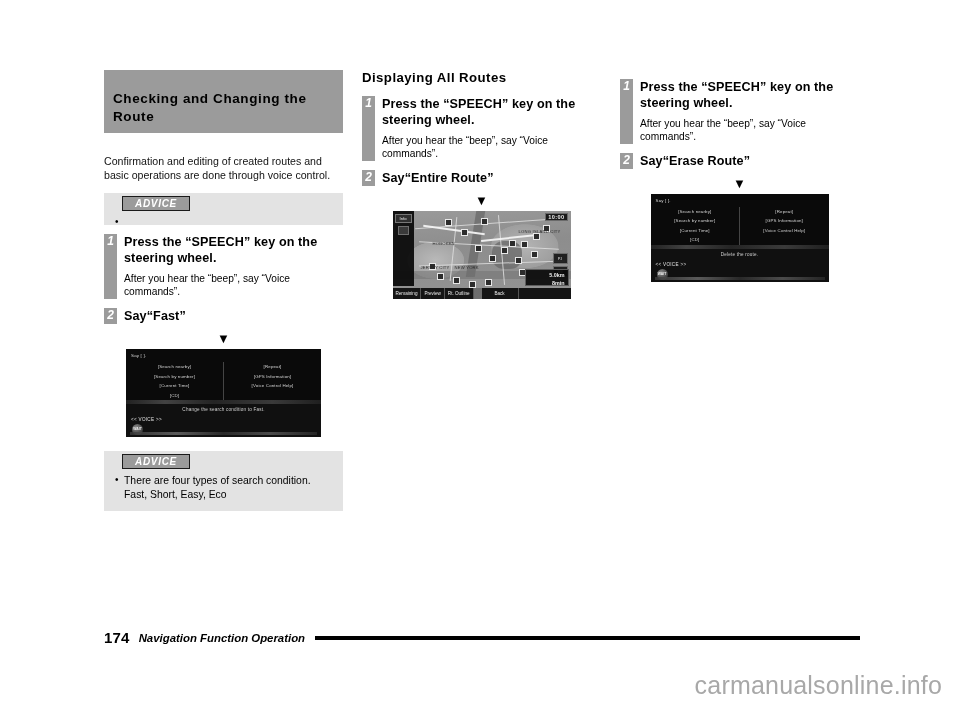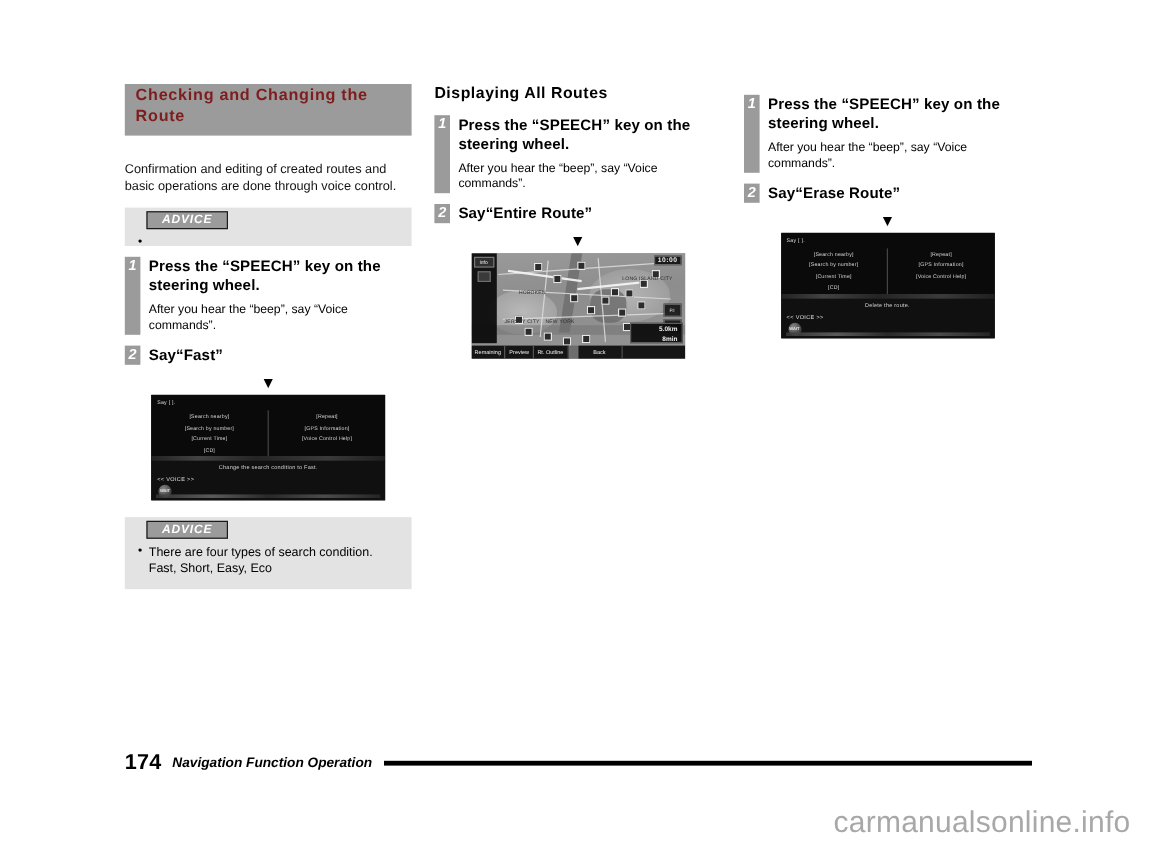--- a/index.html
+++ b/index.html
@@ -32,26 +32,26 @@
     display: flex;
     gap: 19px;
   }
   .col {
     width: 239px;
   }
 
   
   .section-bar {
     background: #9b9b9b;
-    color: #7f1d1d;
+    color: #000000;
     font-size: 13.5px;
     font-weight: bold;
     letter-spacing: 0.6px;
     line-height: 1.33;
-    padding: 0 9px 7px 9px;
+    padding: 20px 9px 7px 9px;
     box-sizing: border-box;
   }
 
   .body-text {
     font-size: 10.6px;
     line-height: 1.33;
     margin-top: 21px;
     color: #121212;
   }
 
@@ -375,21 +375,21 @@
   
   .footer {
     position: absolute;
     left: 104px;
     bottom: 62px;
     width: 756px;
     display: flex;
     align-items: center;
   }
   .footer-page {
-    font-size: 18px;
+    font-size: 15px;
     font-weight: bold;
     letter-spacing: .2px;
   }
   .footer-title {
     font-size: 11.4px;
     font-weight: bold;
     font-style: italic;
     margin-left: 9px;
     white-space: nowrap;
   }

